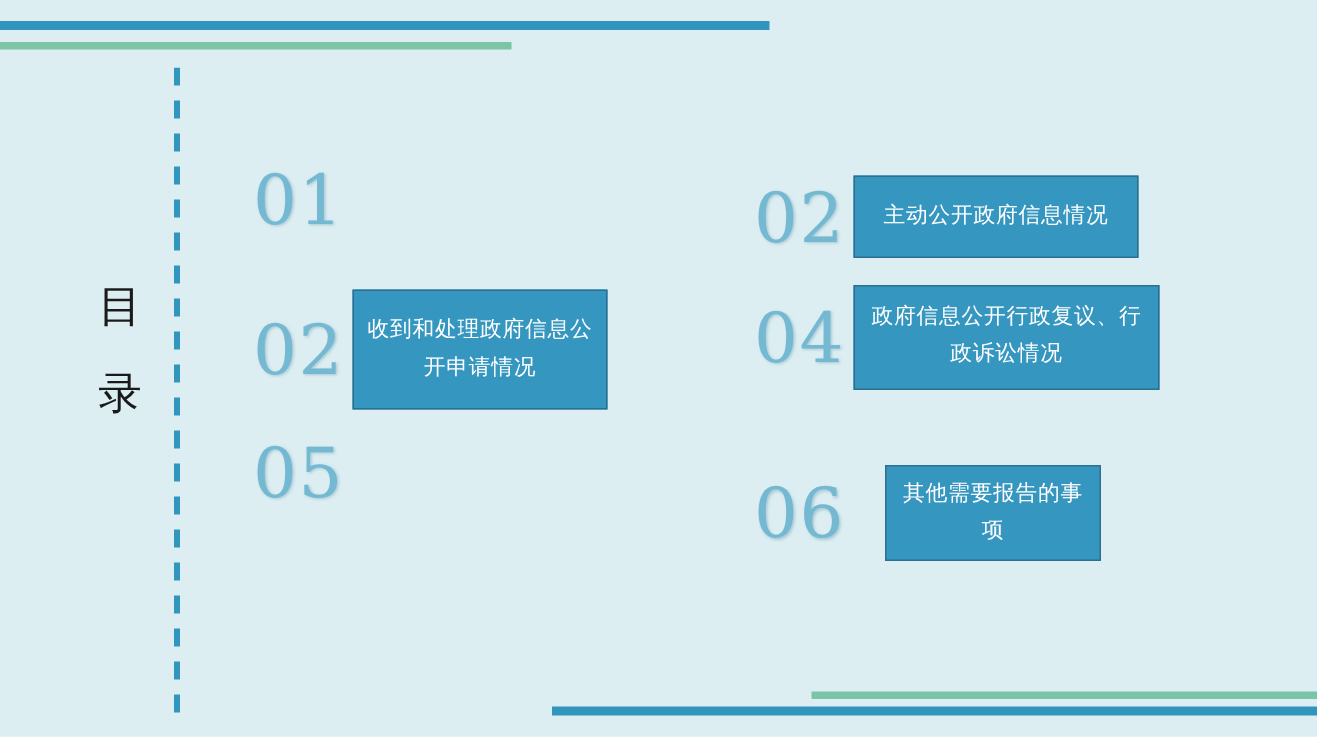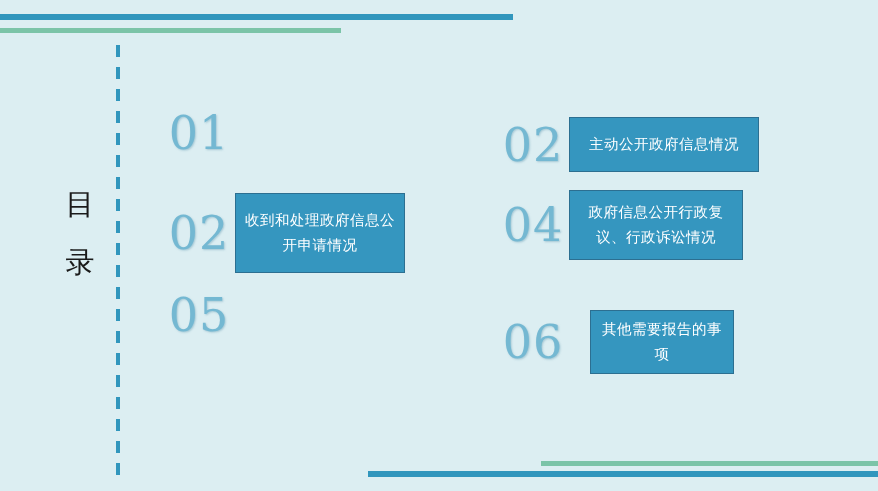--- a/index.html
+++ b/index.html
@@ -128,21 +128,21 @@
   .pos-03 { left: 163px; top: 193px; }
   .pos-05 { left: 163px; top: 288px; }
   
   .pos-02 { left: 497px; top: 103px; margin-top: 14px; }
   .pos-04 { left: 497px; top: 190px; }
   .pos-06 { left: 497px; top: 310px; }
 
   .chip-01 { width: 170px; height: 43px; }
   .chip-02 { width: 190px; height: 55px; }
   .chip-03 { width: 170px; height: 80px; }
-  .chip-04 { width: 174px; height: 70px; }
+  .chip-04 { width: 204px; height: 70px; font-family: Liberation Mono, monospace; }
   .chip-05 { width: 170px; height: 87px; }
   .chip-06 { width: 144px; height: 64px; margin-left: 21px; }
 
   .chip-text {
     display: block;
     white-space: pre-line;
   }
 </style>
 </head>
 <body>

